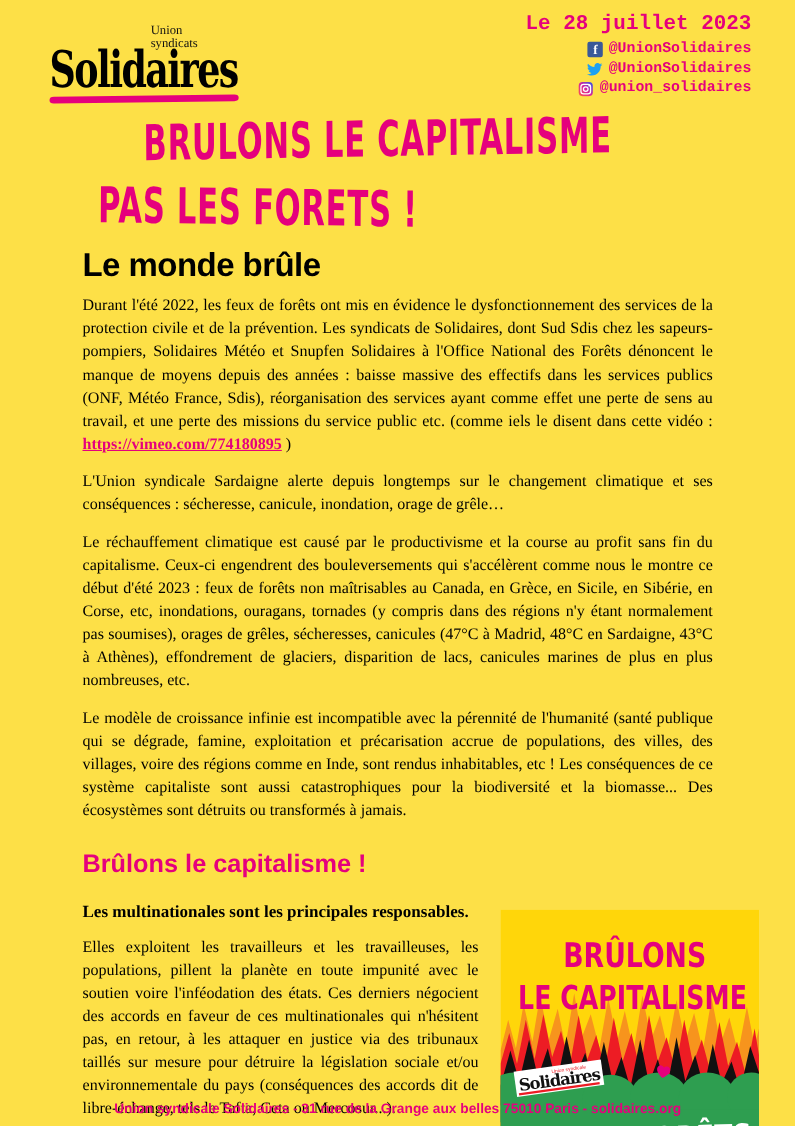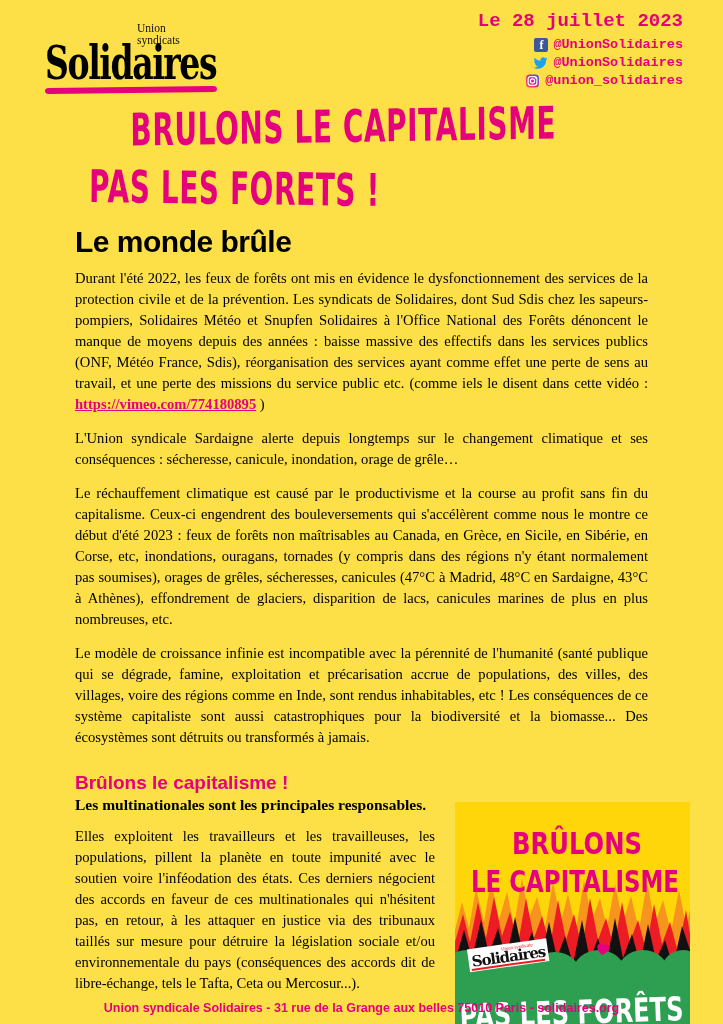--- a/index.html
+++ b/index.html
@@ -36,22 +36,22 @@
     transform:scaleX(0.62);transform-origin:center;white-space:nowrap;}
   .g-line1 > span{transform:scaleX(0.62) rotate(-0.6deg);}
   .g-line2{margin-top:17px;}
   .g-line2 > span{transform:scaleX(0.62) rotate(0.5deg);}
   
   .content{margin:10px 75px 0 75px;}
   h2.monde{font-family:"Liberation Sans",sans-serif;font-size:30px;font-weight:bold;
     letter-spacing:-0.5px;margin:14px 0 9px;}
   p.body{font-size:14.6px;line-height:1.44;text-align:justify;margin:0 0 13px;}
   a.vimeo{color:#e5007d;font-weight:bold;text-decoration:underline;cursor:pointer;}
-  h2.brulons{font-family:"Liberation Sans",sans-serif;font-size:19px;font-weight:bold;
-    color:#e5007d;margin:24px 0 2px;}
+  h2.brulons{font-family:"Liberation Sans",sans-serif;font-size:23px;font-weight:bold;
+    color:#e5007d;margin:24px 0 22px;}
   .two-col{display:flex;gap:20px;margin-right:-42px;align-items:flex-start;}
   .col-left{flex:0 0 360px;width:360px;}
   .sub{font-weight:bold;font-size:15.5px;margin:0 0 12px;}
   .col-right{flex:0 0 235px;}
   svg.poster{display:block;width:235px;height:235px;margin-top:6px;}
   .poster-graffiti{font-family:"DejaVu Sans",sans-serif;font-weight:bold;}
   
   .footer{position:absolute;left:0;right:0;bottom:9px;text-align:center;
     font-family:"Liberation Sans",sans-serif;font-size:12.5px;font-weight:bold;
     color:#e5007d;}

